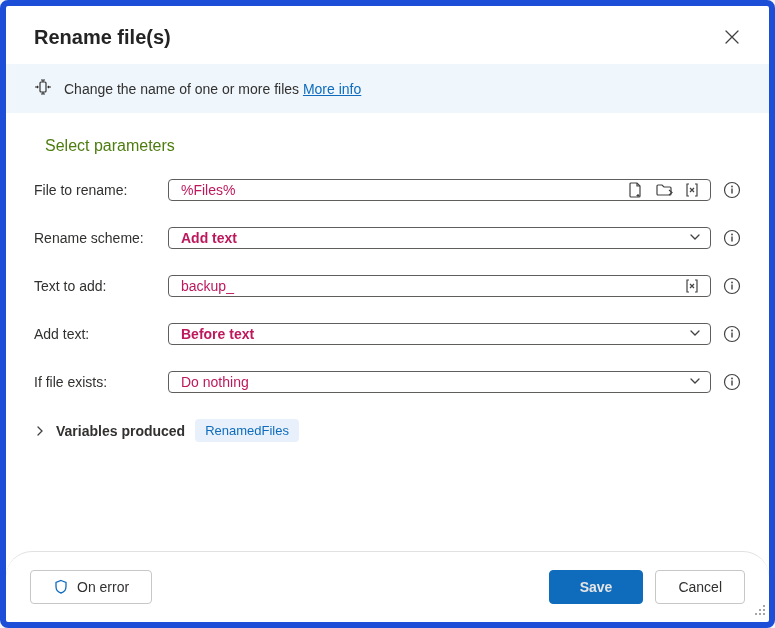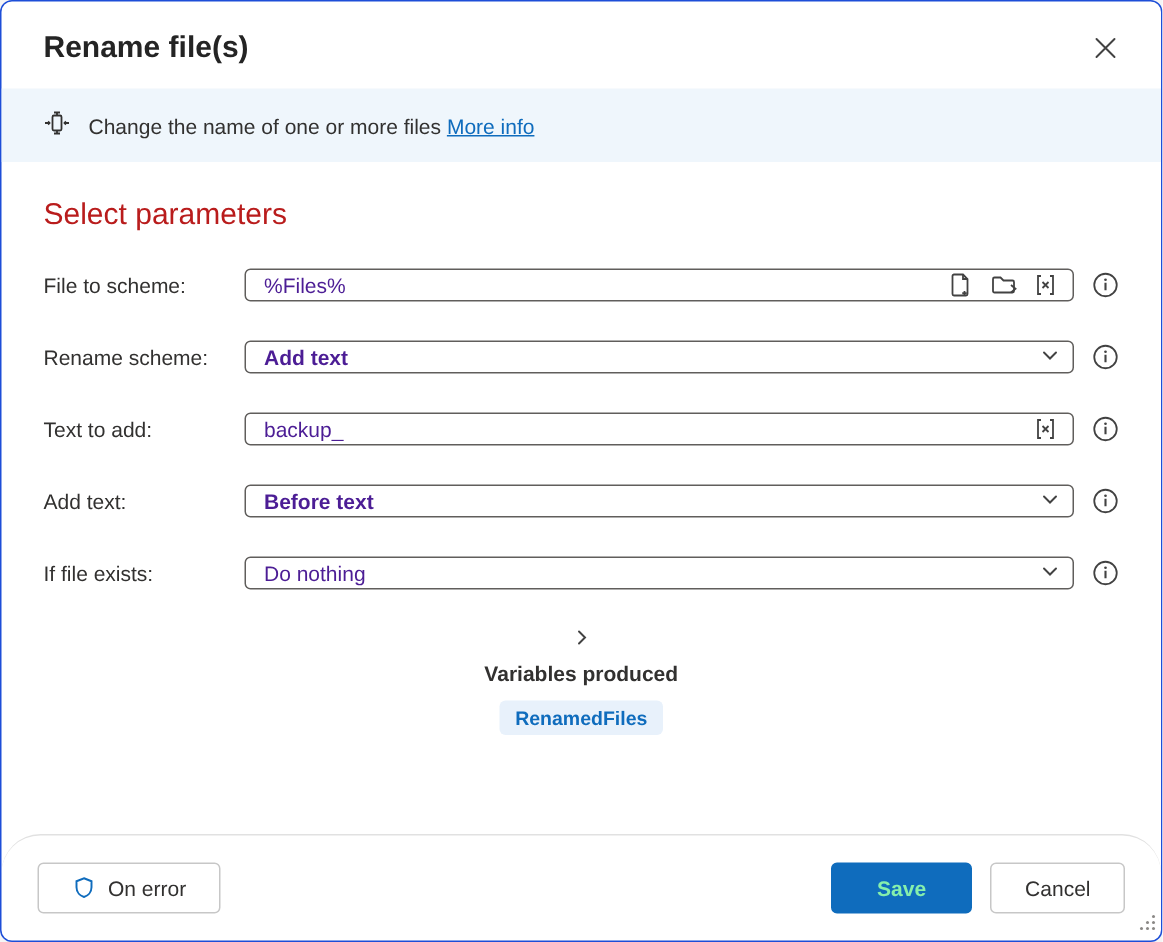--- a/index.html
+++ b/index.html
@@ -11,21 +11,21 @@
     background: #f5f5f5;
     display: flex;
     align-items: center;
     justify-content: center;
     min-height: 100vh;
   }
   .dialog {
     width: 775px;
     height: 628px;
     background: #ffffff;
-    border: 1px solid #1d4ed8;
+    border: 6px solid #1d4ed8;
     border-radius: 8px;
     display: flex;
     flex-direction: column;
     overflow: hidden;
     position: relative;
     justify-content: flex-end;
   }
   .header {
     padding: 18px 24px 14px 28px;
     display: flex;
@@ -62,23 +62,23 @@
     color: #0f6cbd;
     text-decoration: underline;
     cursor: pointer;
   }
   .content {
     flex: 1;
     padding: 24px 28px 10px 28px;
     overflow: auto;
   }
   .section-title {
-    font-size: 20px;
-    color: #b91c1c;
-    margin: 0 0 24px 0;
+    font-size: 16px;
+    color: #4d7c0f;
+    margin: 0 0 24px 11px;
     font-weight: 400;
   }
   .form-row {
     display: flex;
     align-items: center;
     margin-bottom: 26px;
     gap: 8px;
   }
   .form-row label {
     width: 126px;
@@ -94,21 +94,21 @@
   }
   .text-input, .select-input {
     width: 100%;
     height: 22px;
     border: 1px solid #605e5c;
     border-radius: 4px;
     padding: 0 12px;
     font-size: 14px;
     font-family: inherit;
     background: #fff;
-    color: #4c1d95;
+    color: #be185d;
     outline: none;
   }
   .text-input.with-icons-3 { padding-right: 92px; }
   .text-input.with-icons-1 { padding-right: 52px; }
   .select-input {
     padding-right: 36px;
     cursor: pointer;
     text-align: left;
     display: flex;
     align-items: center;
@@ -145,40 +145,38 @@
     cursor: pointer;
     display: flex;
     align-items: center;
     margin-left: 4px;
   }
   .vars-row {
     display: flex;
     align-items: center;
     gap: 10px;
     margin-top: 4px;
-    flex-direction: column;
   }
   .chev-right {
     display: flex;
     align-items: center;
     cursor: pointer;
   }
   .vars-label {
     font-weight: 600;
     font-size: 14px;
     cursor: pointer;
   }
   .var-chip {
     background: #e8f1fb;
     color: #0f6cbd;
     border-radius: 4px;
     padding: 4px 10px;
     font-size: 13px;
     cursor: pointer;
-    font-weight: bold;
   }
   .footer {
     border-top: 1px solid #e1e1e1;
     padding: 18px 24px;
     display: flex;
     align-items: center;
     justify-content: space-between;
     border-radius: 26px;
   }
   .btn {
@@ -193,21 +191,21 @@
     gap: 8px;
   }
   .btn-secondary {
     background: #fff;
     border: 1px solid #c7c7c7;
     color: #323130;
   }
   .btn-primary {
     background: #0f6cbd;
     border: 1px solid #0f6cbd;
-    color: #86efac;
+    color: #e5e5e5;
     font-weight: 600;
     padding: 0 30px;
     margin-left: 43px;
   }
   .footer-right {
     display: flex;
     gap: 12px;
   }
   .resize-grip {
     position: absolute;
@@ -243,21 +241,21 @@
     <span class="info-text">
       <span>Change the name of one or more files</span>
       <a>More info</a>
     </span>
   </div>
 
   <div class="content">
     <h2 class="section-title">Select parameters</h2>
 
     <div class="form-row">
-      <label>File to scheme:</label>
+      <label>File to rename:</label>
       <div class="input-wrap">
         <input type="text" class="text-input with-icons-3" value="%Files%" style="">
         <div class="input-icons">
           <button class="icon-btn">
             <svg width="18" height="18" viewBox="0 0 18 18">
                 <g stroke="#424242" stroke-width="1.2" fill="none">
                   <path d="M4 2 h6 l3 3 v10 a1 1 0 0 1 -1 1 h-8 a1 1 0 0 1 -1 -1 v-12 a1 1 0 0 1 1 -1 z"></path>
                   <path d="M10 2 v3 h3"></path>
                   <path d="M11 13 v3 M9.5 14.5 h3"></path>
                 </g>

